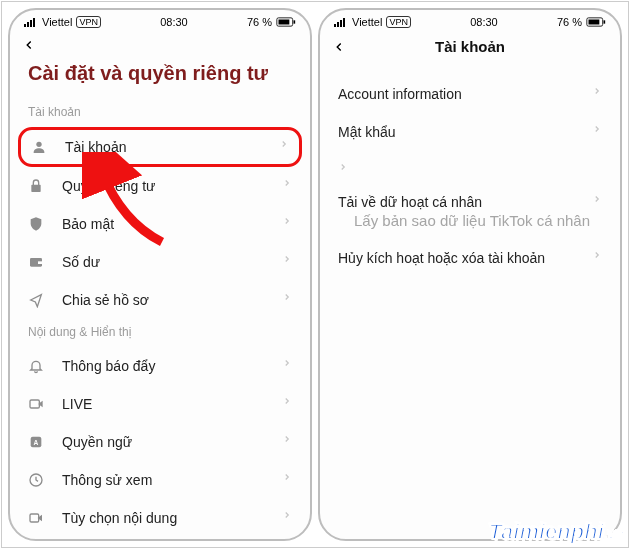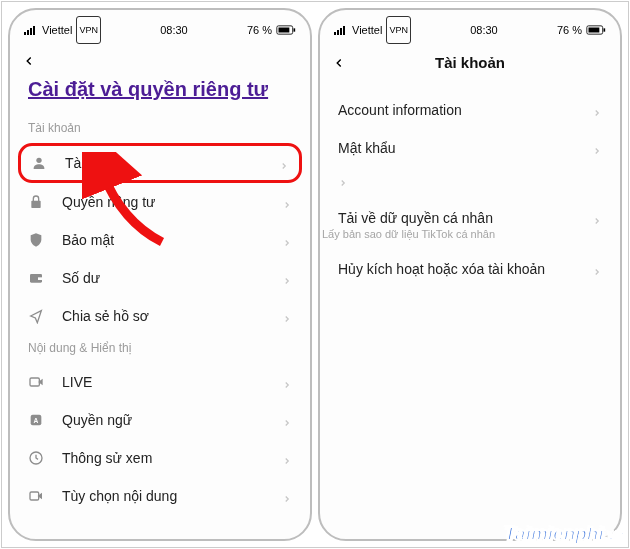--- a/index.html
+++ b/index.html
@@ -3,40 +3,40 @@
   <meta charset="utf-8">
   <style>
     * { margin: 0; padding: 0; box-sizing: border-box; }
     body { font-family: -apple-system, "Helvetica Neue", Arial, sans-serif; background: #fff; width: 630px; height: 549px; position: relative; }
     .outer { border: 1px solid #ccc; width: 628px; height: 547px; margin: 1px; display: flex; gap: 6px; background: #fff; position: relative; padding: 6px; }
     .phone { flex: 1; background: #fdfdfd; border: 2px solid #bdbdbd; border-radius: 28px; overflow: hidden; display: flex; flex-direction: column; }
     
     .status { display: flex; justify-content: space-between; align-items: center; padding: 6px 14px 2px; font-size: 11px; font-weight: 500; }
     .status-left, .status-right { display: flex; align-items: center; gap: 4px; }
     .signal-icon, .wifi-icon, .battery-icon { display: inline-flex; align-items: center; }
-    .vpn-badge { font-size: 9px; border: 1px solid #333; padding: 8px 2px; border-radius: 3px; }
+    .vpn-badge { font-size: 9px; border: 1px solid #333; padding: 0 2px; border-radius: 3px; }
     
     .header { position: relative; display: flex; align-items: center; padding: 8px 12px 4px; }
     .back { width: 22px; display: flex; align-items: center; cursor: pointer; }
     .header-title-centered { flex: 1; text-align: center; font-size: 15px; font-weight: 600; color: #111; margin-left: -22px; }
-    .page-title { font-size: 20px; font-weight: 700; color: #4c1d95; padding: 6px 18px 14px; text-decoration: underline; }
+    .page-title { font-size: 20px; font-weight: 700; color: #7f1d1d; padding: 6px 18px 14px; }
     
     .section-label { font-size: 12px; color: #9b9b9b; padding: 6px 18px 8px; }
-    .row { display: flex; align-items: flex-end; padding: 11px 18px; cursor: pointer; }
+    .row { display: flex; align-items: flex-start; padding: 11px 18px; cursor: pointer; }
     .row-icon { width: 20px; margin-right: 14px; color: #8d8d8d; display: flex; align-items: center; }
     .row-label { flex: 1; font-size: 14px; color: #222; }
-    .row-sub { font-size: 11px; color: #a5a5a5; padding: 0 2px 10px; }
+    .row-sub { font-size: 15px; color: #a5a5a5; padding: 0 18px 10px; margin-left: 16px; }
     .chevron { color: #c6c6c6; display: flex; align-items: center; }
     .highlight-box { border: 3px solid #e11; border-radius: 14px; margin: 0 8px; }
     .highlight-box .row { padding: 9px 10px; }
     
     .red-arrow { position: absolute; left: 80px; top: 150px; pointer-events: none; }
     
     .watermark { position: absolute; right: 4px; bottom: 2px; font-family: "Arial Black", Arial, sans-serif; font-weight: 900; color: #1a5cd6; -webkit-text-stroke: 2px #fff; text-shadow: 0 0 2px #fff, 2px 2px 0 #fff, -2px -2px 0 #fff; }
-    .watermark .a { font-size: 19px; font-style: italic; }
+    .watermark .a { font-size: 22px; font-style: italic; }
     .watermark .b { font-size: 14px; font-style: italic; }
     .scroll-cut { height: 16px; } 
   </style>
 </head>
 <body>
 
 <div class="outer">
 
   <div class="phone">
     <div class="status">
@@ -146,20 +146,33 @@
       <span class="row-label">Chia sẻ hồ sơ</span>
       <span class="chevron">
         <svg width="10" height="10" viewBox="0 0 24 24" fill="none" stroke="#c6c6c6" stroke-width="3">
             <polyline points="9 18 15 12 9 6"></polyline>
           </svg>
       </span>
     </div>
 
     <div class="section-label">Nội dung &amp; Hiển thị</div>
 
+    <div class="row">
+      <span class="row-icon">
+        <svg width="16" height="16" viewBox="0 0 24 24" fill="none" stroke="#8d8d8d" stroke-width="2">
+            <path d="M18 16v-5a6 6 0 10-12 0v5l-2 2h16l-2-2zM10 20a2 2 0 004 0"></path>
+          </svg>
+      </span>
+      <span class="row-label">Thông báo đẩy</span>
+      <span class="chevron">
+        <svg width="10" height="10" viewBox="0 0 24 24" fill="none" stroke="#c6c6c6" stroke-width="3">
+            <polyline points="9 18 15 12 9 6"></polyline>
+          </svg>
+      </span>
+    </div>
 
     <div class="row">
       <span class="row-icon">
         <svg width="16" height="16" viewBox="0 0 24 24" fill="none" stroke="#8d8d8d" stroke-width="2">
             <rect x="3" y="6" width="14" height="12" rx="2"></rect>
             <path d="M21 9l-4 3 4 3z" fill="#8d8d8d"></path>
           </svg>
       </span>
       <span class="row-label">LIVE</span>
       <span class="chevron">
@@ -273,21 +286,21 @@
 
     <div class="row">
       <span class="chevron">
         <svg width="10" height="10" viewBox="0 0 24 24" fill="none" stroke="#c6c6c6" stroke-width="3">
             <polyline points="9 18 15 12 9 6"></polyline>
           </svg>
       </span>
     </div>
 
     <div class="row" style="padding-bottom:2px">
-      <span class="row-label">Tải về dữ quyền cá nhân</span>
+      <span class="row-label">Tải về dữ hoạt cá nhân</span>
       <span class="chevron">
         <svg width="10" height="10" viewBox="0 0 24 24" fill="none" stroke="#c6c6c6" stroke-width="3">
             <polyline points="9 18 15 12 9 6"></polyline>
           </svg>
       </span>
     </div>
     <div class="row-sub">Lấy bản sao dữ liệu TikTok cá nhân</div>
 
     <div class="row">
       <span class="row-label">Hủy kích hoạt hoặc xóa tài khoản</span>

